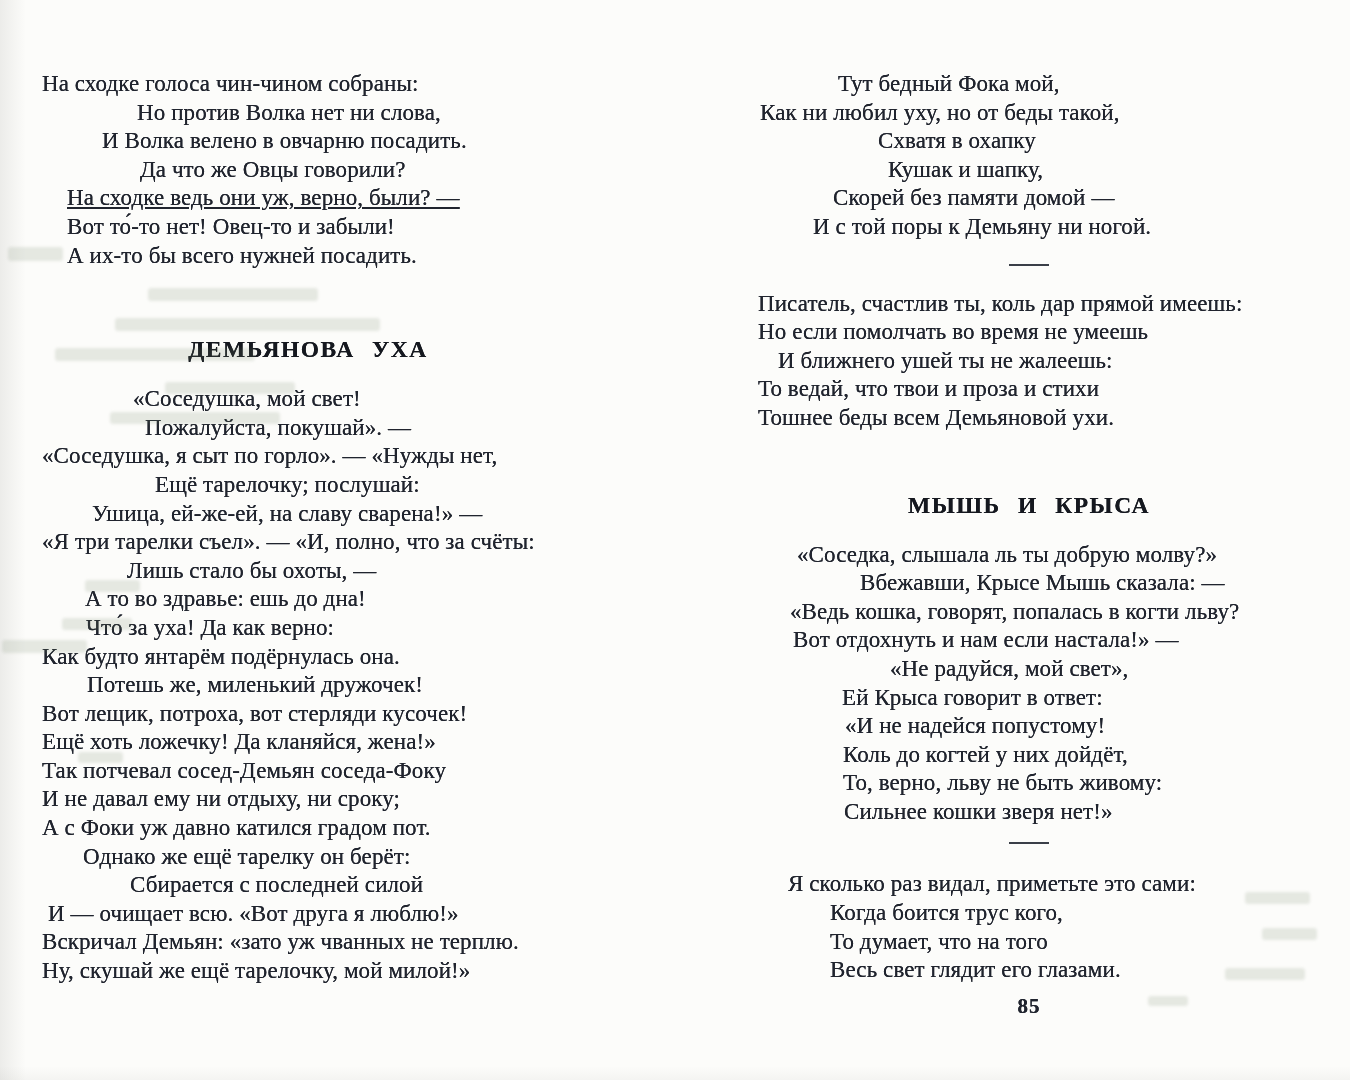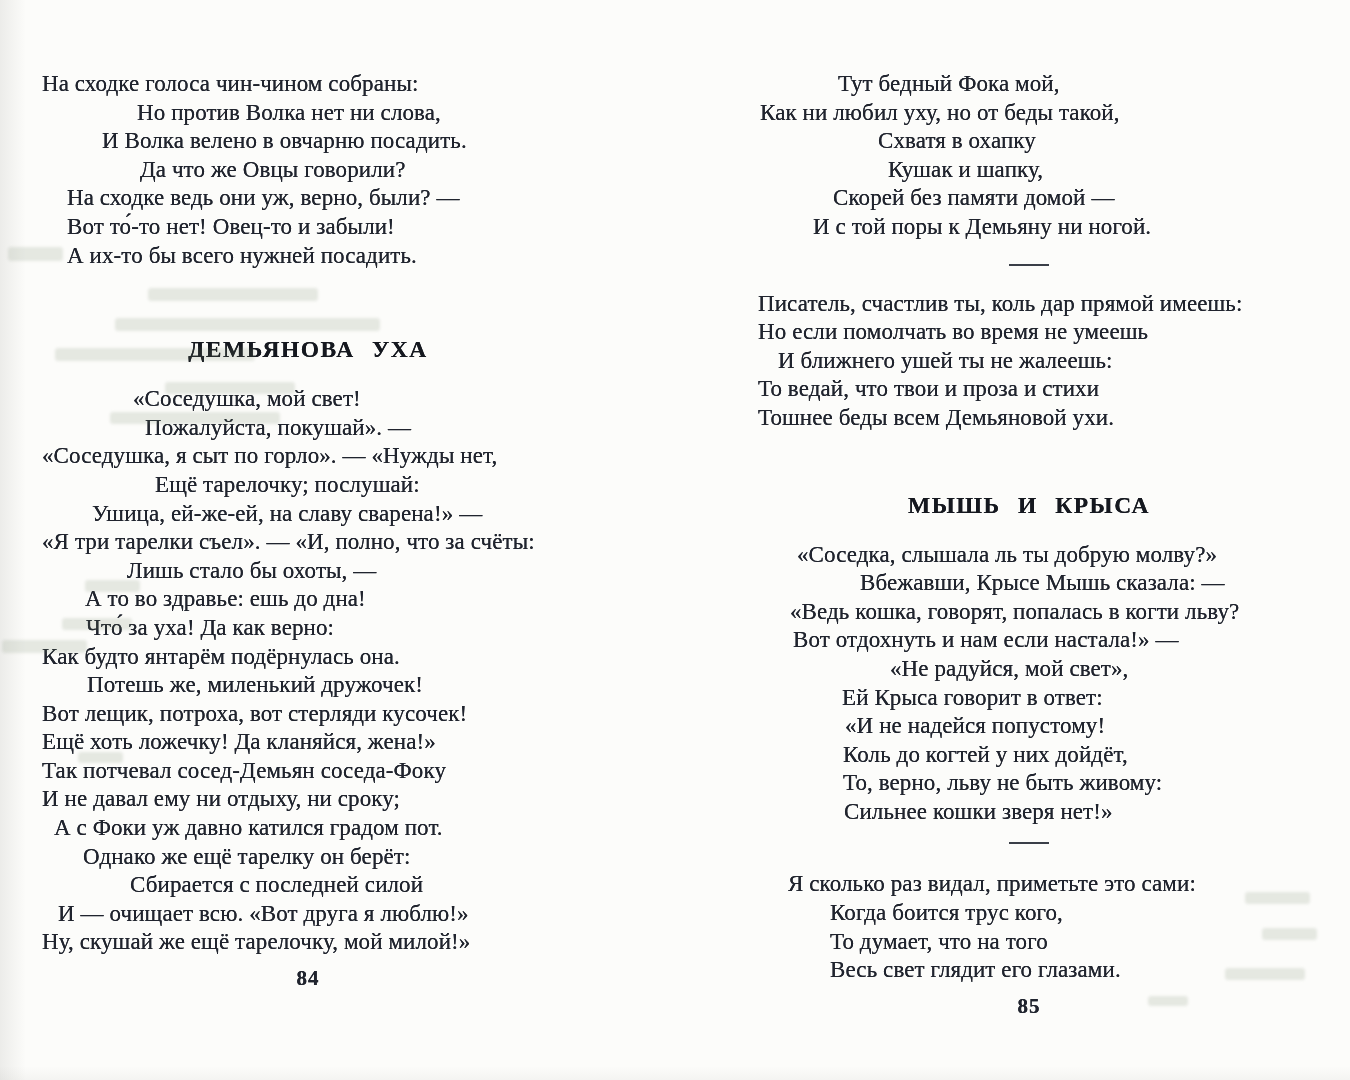--- a/index.html
+++ b/index.html
@@ -65,48 +65,48 @@
 
 <div class="scan-shade"></div>
 <div class="scan-shade bottom"></div>
 
 <div class="page page-left" id="left-page">
     <div class="verse" style="margin-top: 70px;">
       <div class="line" style="margin-left: 0px;">На сходке голоса чин-чином собраны:</div>
       <div class="line" style="margin-left: 95px;">Но против Волка нет ни слова,</div>
       <div class="line" style="margin-left: 60px;">И Волка велено в овчарню посадить.</div>
       <div class="line" style="margin-left: 98px;">Да что же Овцы говорили?</div>
-      <div class="line" style="margin-left: 25px;">На сходке ведь они уж, верно, были? —</div>
+      <div class="line" style="margin-left: 25px; text-decoration: underline;">На сходке ведь они уж, верно, были? —</div>
       <div class="line" style="margin-left: 25px;">Вот то́-то нет! Овец-то и забыли!</div>
       <div class="line" style="margin-left: 25px;">А их-то бы всего нужней посадить.</div>
     </div>
     <div class="fable-title" style="margin-top: 65px;">ДЕМЬЯНОВА УХА</div>
     <div class="verse" style="margin-top: 22px;">
       <div class="line" style="margin-left: 91px;">«Соседушка, мой свет!</div>
       <div class="line" style="margin-left: 103px;">Пожалуйста, покушай». —</div>
       <div class="line" style="margin-left: 0px;">«Соседушка, я сыт по горло». — «Нужды нет,</div>
       <div class="line" style="margin-left: 113px;">Ещё тарелочку; послушай:</div>
       <div class="line" style="margin-left: 50px;">Ушица, ей-же-ей, на славу сварена!» —</div>
       <div class="line" style="margin-left: 0px;">«Я три тарелки съел». — «И, полно, что за счёты:</div>
       <div class="line" style="margin-left: 85px;">Лишь стало бы охоты, —</div>
       <div class="line" style="margin-left: 43px;">А то во здравье: ешь до дна!</div>
       <div class="line" style="margin-left: 44px;">Что́ за уха! Да как верно:</div>
       <div class="line" style="margin-left: 0px;">Как будто янтарём подёрнулась она.</div>
       <div class="line" style="margin-left: 45px;">Потешь же, миленький дружочек!</div>
       <div class="line" style="margin-left: 0px;">Вот лещик, потроха, вот стерляди кусочек!</div>
       <div class="line" style="margin-left: 0px;">Ещё хоть ложечку! Да кланяйся, жена!»</div>
       <div class="line" style="margin-left: 0px;">Так потчевал сосед-Демьян соседа-Фоку</div>
       <div class="line" style="margin-left: 0px;">И не давал ему ни отдыху, ни сроку;</div>
-      <div class="line" style="margin-left: 12px;">А с Фоки уж давно катился градом пот.</div>
+      <div class="line" style="margin-left: 0px;">А с Фоки уж давно катился градом пот.</div>
       <div class="line" style="margin-left: 41px;">Однако же ещё тарелку он берёт:</div>
       <div class="line" style="margin-left: 88px;">Сбирается с последней силой</div>
-      <div class="line" style="margin-left: 16px;">И — очищает всю. «Вот друга я люблю!»</div>
+      <div class="line" style="margin-left: 6px;">И — очищает всю. «Вот друга я люблю!»</div>
+      <div class="line" style="margin-left: 0px;">Вскричал Демьян: «зато уж чванных не терплю.</div>
       <div class="line" style="margin-left: 0px;">Ну, скушай же ещё тарелочку, мой милой!»</div>
     </div>
-    <div class="page-number" style="margin-top: 8px;">84</div>
   </div>
 <div class="page page-right" id="right-page">
     <div class="verse" style="margin-top: 70px;">
       <div class="line" style="margin-left: 80px;">Тут бедный Фока мой,</div>
       <div class="line" style="margin-left: 2px;">Как ни любил уху, но от беды такой,</div>
       <div class="line" style="margin-left: 120px;">Схватя в охапку</div>
       <div class="line" style="margin-left: 130px;">Кушак и шапку,</div>
       <div class="line" style="margin-left: 75px;">Скорей без памяти домой —</div>
       <div class="line" style="margin-left: 55px;">И с той поры к Демьяну ни ногой.</div>
     </div>

